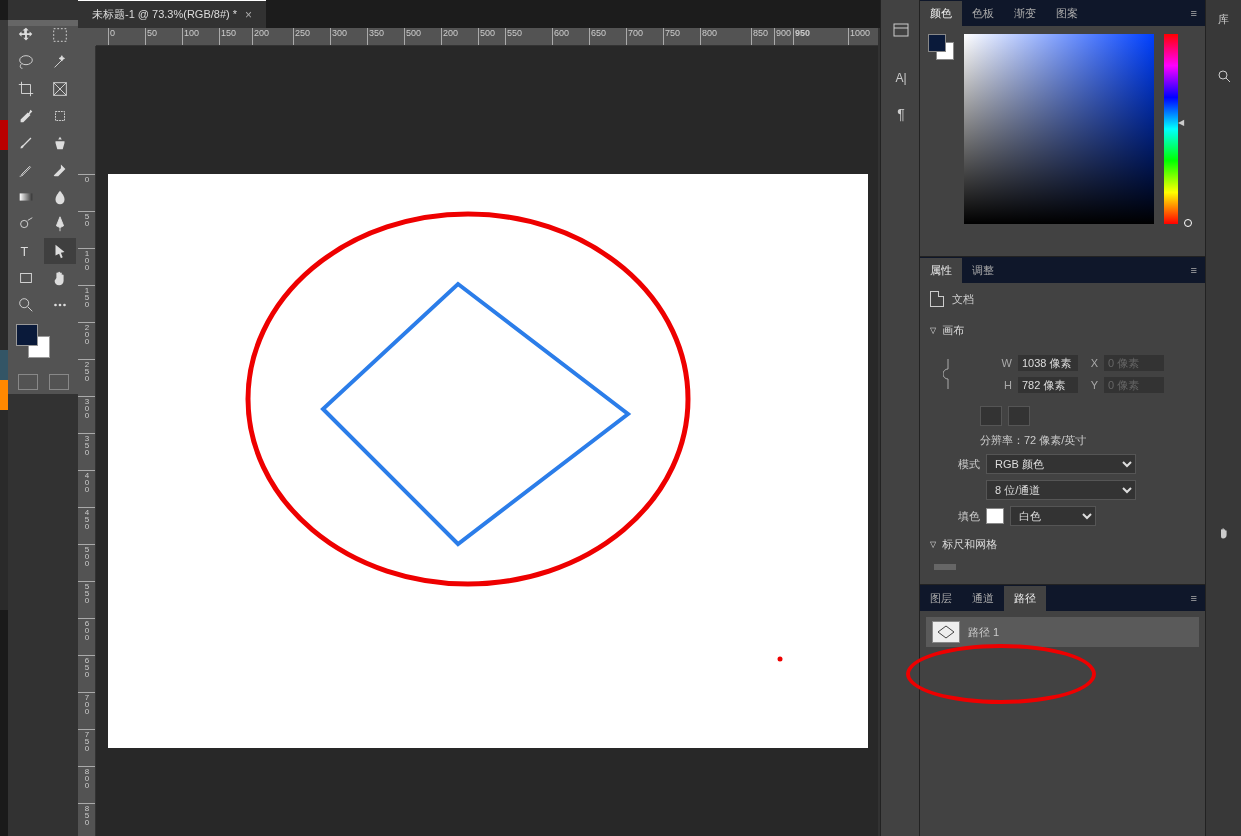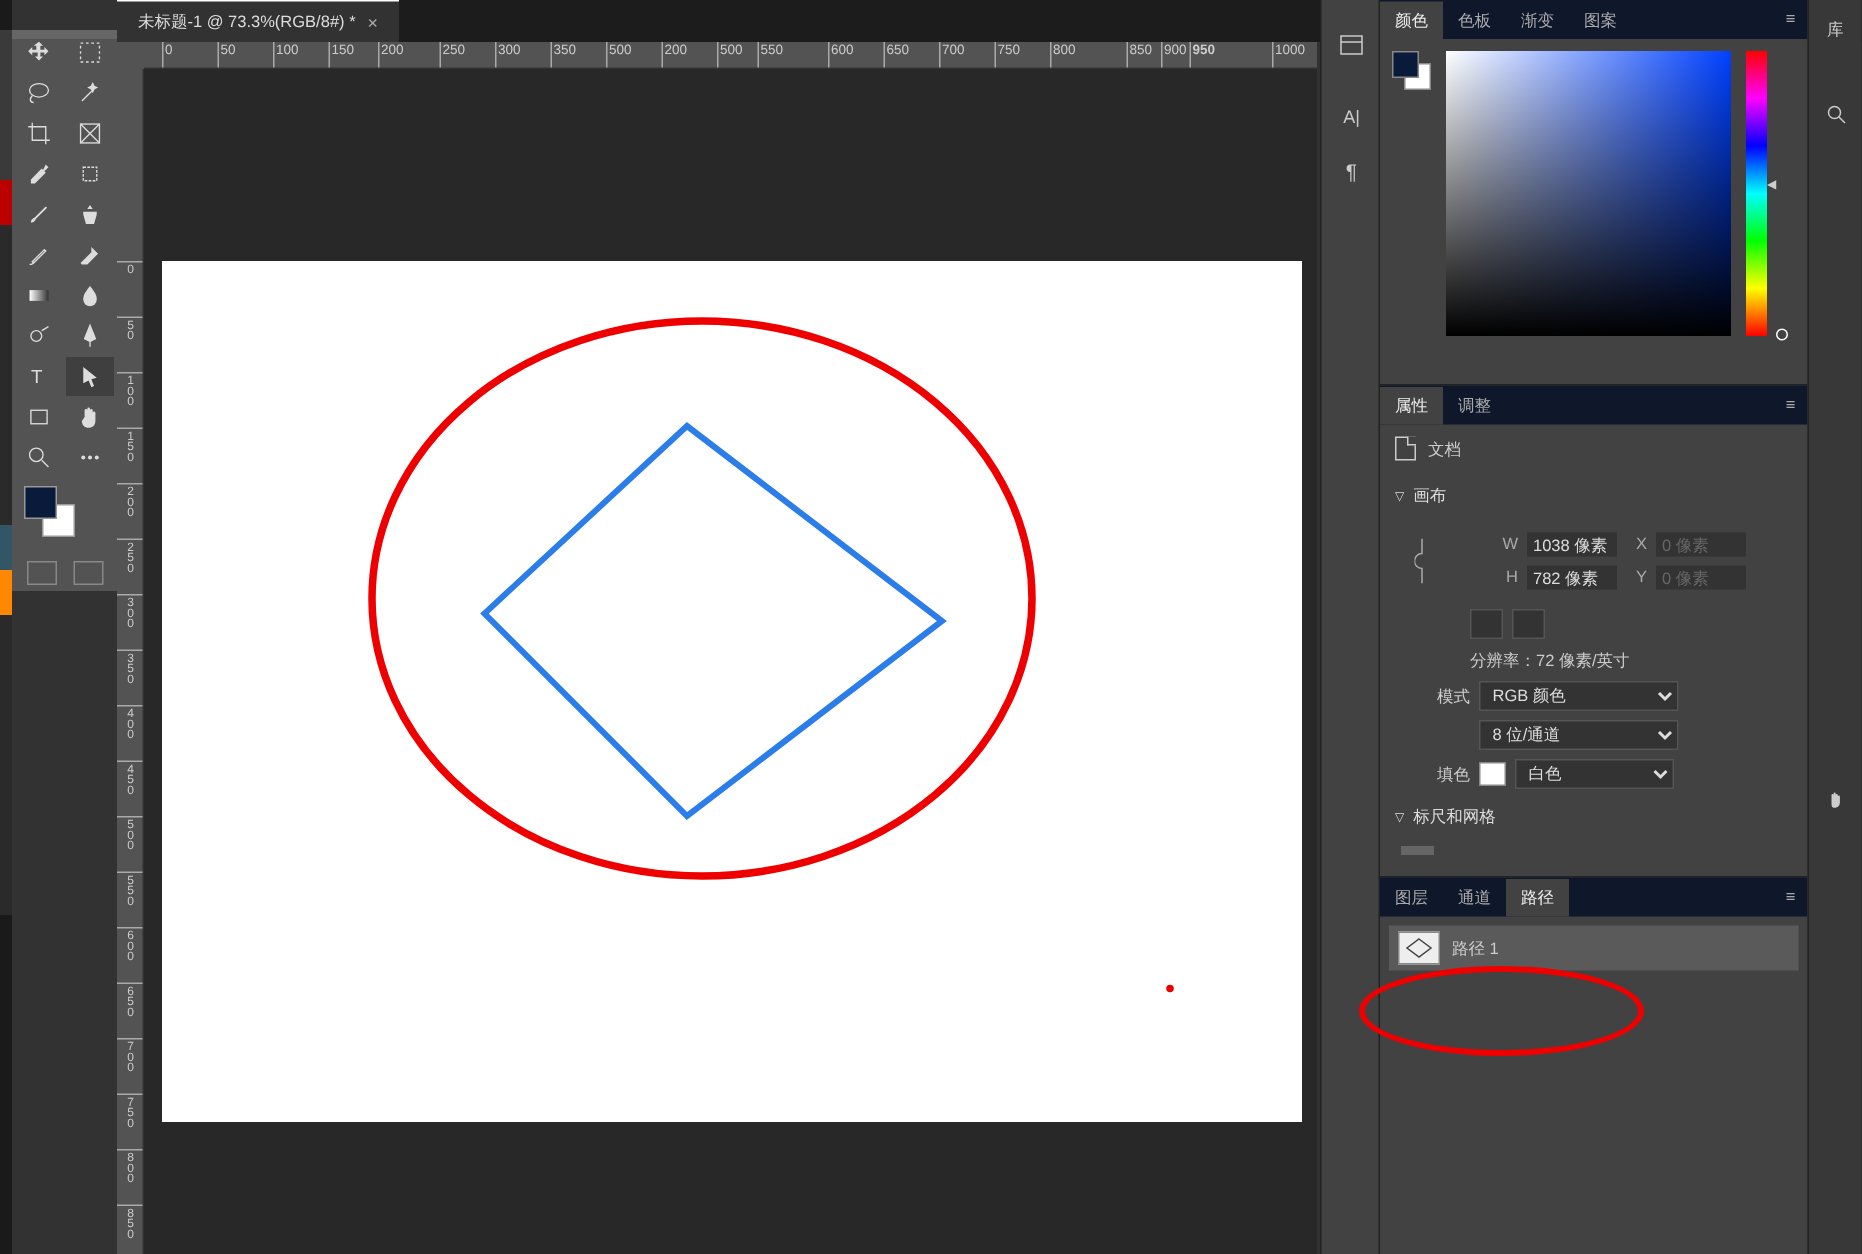--- a/index.html
+++ b/index.html
@@ -59,21 +59,21 @@
 .hue-arrow { position: absolute; left: 258px; top: 92px; color: #ccc; font-size: 8px; }
 .sat-marker { position: absolute; width: 8px; height: 8px; border: 1px solid #fff; border-radius: 50%; left: 220px; top: 185px; }
 
 
 .props-panel { border-top: 1px solid #222; padding-bottom: 10px; }
 .props-header { display: flex; align-items: center; padding: 8px 10px; gap: 8px; }
 .props-row { display: flex; align-items: center; padding: 3px 10px 3px 40px; gap: 6px; }
 .props-row label { width: 14px; text-align: right; color: #aaa; }
 .props-input { background: #333; border: none; color: #ddd; padding: 2px 4px; width: 60px; font-size: 11px; }
 .props-input.dim { color: #666; }
-.props-select { background: #333; border: 1px solid #555; color: #ddd; padding: 2px 4px; width: 133px; font-size: 11px; }
+.props-select { background: #333; border: 1px solid #555; color: #ddd; padding: 2px 4px; width: 150px; font-size: 11px; }
 .section-label { display: flex; align-items: center; padding: 8px 10px; gap: 6px; color: #ddd; }
 .section-label .chev { font-size: 8px; }
 .link-col { width: 20px; display: flex; align-items: center; justify-content: center; }
 .btn-icon-row { display: flex; gap: 6px; padding: 4px 10px 4px 60px; }
 .btn-icon-row .ib { width: 22px; height: 20px; background: #333; border: 1px solid #555; }
 
 
 .bottom-panel { border-top: 1px solid #222; position: relative; }
 .path-row { display: flex; align-items: center; background: #5a5a5a; height: 30px; padding: 0 6px; gap: 8px; margin: 6px; }
 .path-thumb { width: 28px; height: 22px; background: #eee; border: 1px solid #888; display: flex; align-items: center; justify-content: center; }
@@ -387,21 +387,21 @@
     <div class="props-row" style="padding-left:30px">
       <span style="width:30px;text-align:right">模式</span>
       <select class="props-select"><option>RGB 颜色</option></select>
     </div>
     <div class="props-row" style="padding-left:66px">
       <select class="props-select"><option>8 位/通道</option></select>
     </div>
     <div class="props-row" style="padding-left:30px">
       <span style="width:30px;text-align:right">填色</span>
       <div class="fill-white-box"></div>
-      <select class="props-select" style="width:106px"><option>白色</option></select>
+      <select class="props-select" style="width:86px"><option>白色</option></select>
     </div>
     <div class="section-label">
       <span class="chev">▽</span>
       <span>标尺和网格</span>
     </div>
     <div style="padding:4px 14px">
         <div style="width:22px;height:6px;background:#666"></div>
       </div>
   </div>
 

